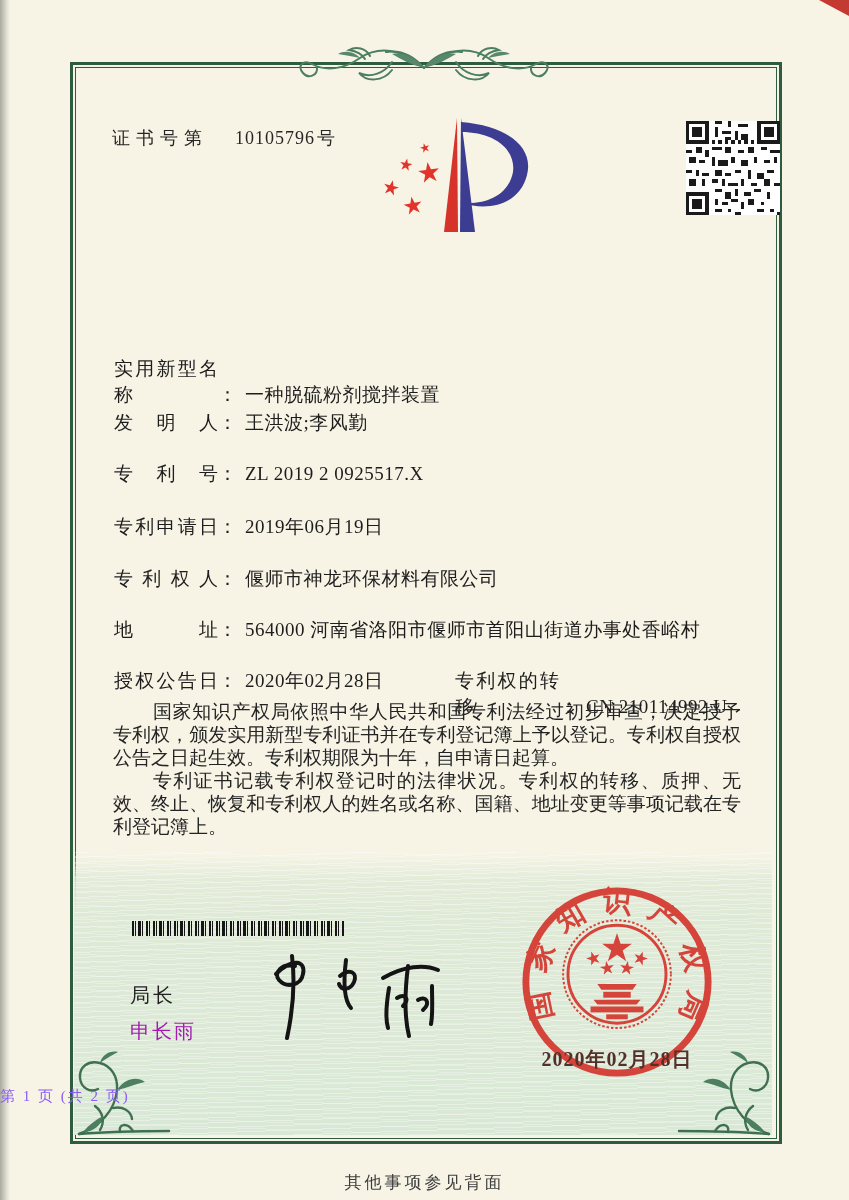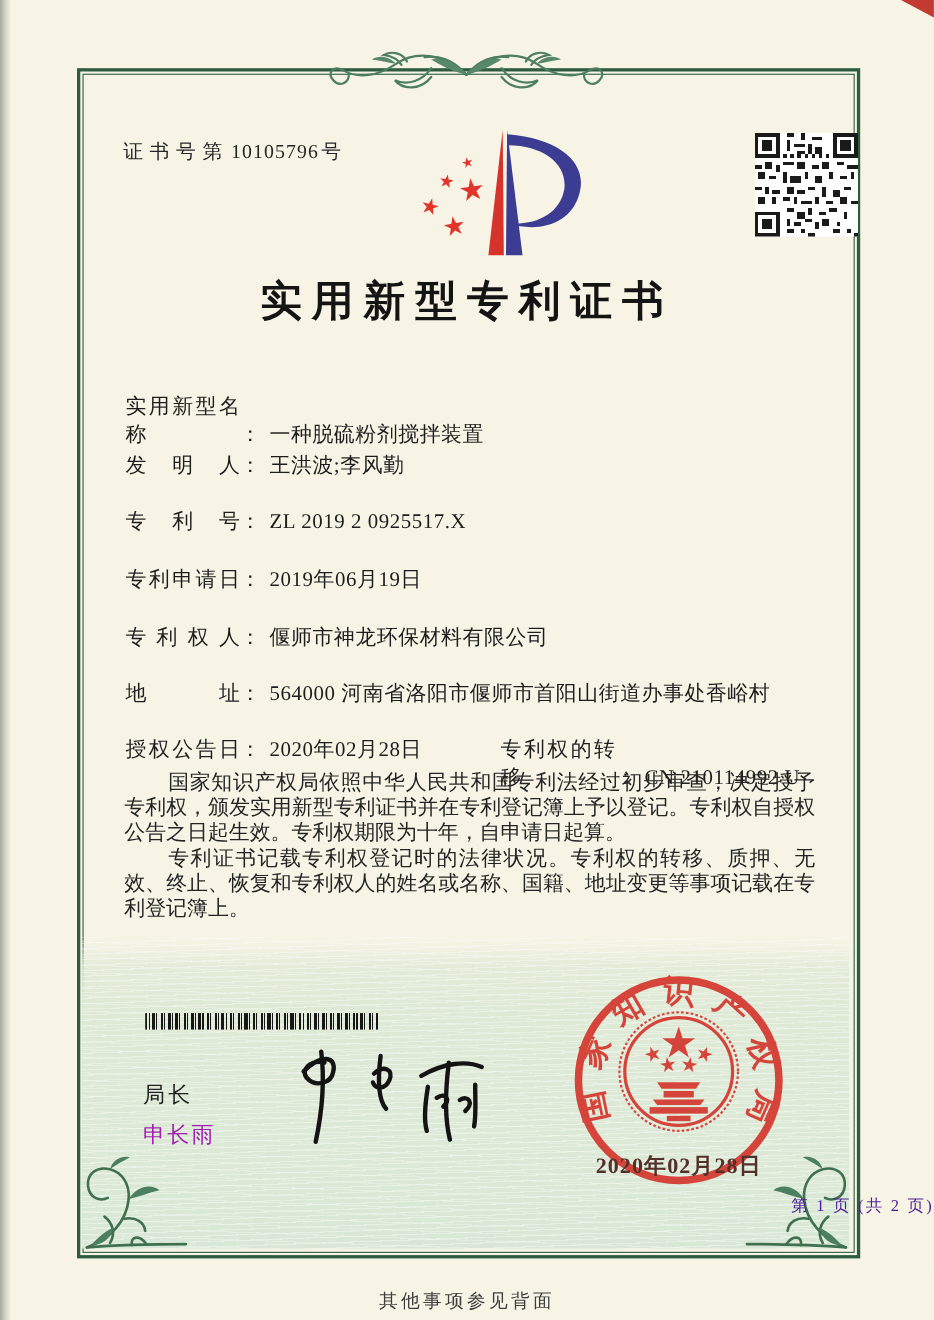--- a/index.html
+++ b/index.html
@@ -14,42 +14,42 @@
   .frame-inner{position:absolute;inset:2px;border:1px solid #2e5c3f;}
   
   .green-zone{position:absolute;left:74px;top:852px;width:698px;height:283px;
         background:linear-gradient(180deg,rgba(223,234,214,0) 0,rgba(223,234,214,.85) 28px,#dfead6 62px,#d9e8d6 100%);}
   .green-zone::after{content:"";position:absolute;inset:0;opacity:.7;
         background:repeating-linear-gradient(178deg,rgba(255,255,255,.5) 0 1px,rgba(255,255,255,0) 1px 5px),
                    repeating-linear-gradient(182deg,rgba(255,255,255,.4) 0 1px,rgba(255,255,255,0) 1px 7px);}
   .abs{position:absolute;}
   .cert-no{left:112px;top:126px;font-size:18px;color:#262626;}
   .cert-no .sp{letter-spacing:6px;}
-  .cert-no .num{letter-spacing:1px;padding:0 2px;}
+  .cert-no .num{letter-spacing:1px;padding:0 2px;margin-left:25px;}
   .logo{left:362px;top:108px;}
   .qr{left:686px;top:121px;}
   .title{left:0;right:0;top:248px;text-align:center;font-size:38px;font-weight:700;
          letter-spacing:9px;color:#141414;}
   .frow{position:absolute;left:114px;width:630px;font-size:19px;}
   .flabel{display:inline-block;width:104px;text-align:justify;text-align-last:justify;font-family:Liberation Serif, serif;}
   .fsep{display:inline-block;}
   .fval{margin-left:8px;letter-spacing:.5px;}
   .field-b{position:absolute;left:341px;top:0;}
   .paragraphs{left:113px;top:700px;width:628px;font-size:19px;line-height:23px;
         color:#242424;text-align:justify;}
   .paragraphs p{margin:0;text-indent:2.1em;}
   .barcode{left:132px;top:921px;width:212px;height:15px;
         background:repeating-linear-gradient(90deg,#161616 0 2px,rgba(0,0,0,0) 2px 3px,#161616 3px 4px,rgba(0,0,0,0) 4px 6px,#161616 6px 9px,rgba(0,0,0,0) 9px 10px,#161616 10px 11px,rgba(0,0,0,0) 11px 14px,#161616 14px 16px,rgba(0,0,0,0) 16px 17px,#161616 17px 18px,rgba(0,0,0,0) 18px 21px);}
   .signer-title{left:130px;top:982px;font-size:20px;letter-spacing:3px;color:#222;}
   .signer-name{left:130px;top:1018px;font-size:20px;letter-spacing:2px;color:#a21caf;}
   .signature{left:248px;top:948px;}
   .seal{left:519px;top:884px;}
   .seal-date{left:509px;top:1046px;width:216px;text-align:center;font-size:20px;
         color:#54302a;letter-spacing:1px;font-weight:700;}
-  .page-info{left:0;right:0;top:1087px;text-align:right;font-size:15px;letter-spacing:2px;color:#4c1d95;}
+  .page-info{left:0;right:0;top:1087px;text-align:left;font-size:15px;letter-spacing:2px;color:#8b5cf6;}
   .back-note{left:0;right:0;top:1151px;text-align:center;font-size:17px;letter-spacing:3px;color:#3d3d3d;margin-top:20px;}
   .ornament-top{left:274px;top:34px;}
   .ornament-bl{left:73px;top:1046px;}
   .ornament-br{left:675px;top:1046px;transform:scaleX(-1);}
 </style>
 </head>
 <body>
 
 <div class="page">
 
@@ -207,21 +207,20 @@
         <rect x="23" y="25" width="1" height="1"></rect>
       <rect x="9" y="27" width="2" height="1"></rect>
         <rect x="13" y="27" width="1" height="1"></rect>
         <rect x="15" y="28" width="2" height="1"></rect>
       <rect x="22" y="27" width="2" height="1"></rect>
         <rect x="26" y="27" width="1" height="1"></rect>
         <rect x="28" y="28" width="1" height="1"></rect>
     </g>
   </svg>
 
-  <div class="abs title">实用新型专利证书</div>
 
   <div class="frow" style="top:356px">
     <span class="flabel">实用新型名称</span><span class="fsep">：</span><span class="fval">一种脱硫粉剂搅拌装置</span>
   </div>
   <div class="frow" style="top:410px">
     <span class="flabel">发明人</span><span class="fsep">：</span><span class="fval">王洪波;李风勤</span>
   </div>
   <div class="frow" style="top:461px">
     <span class="flabel">专利号</span><span class="fsep">：</span><span class="fval">ZL 2019 2 0925517.X</span>
   </div>

